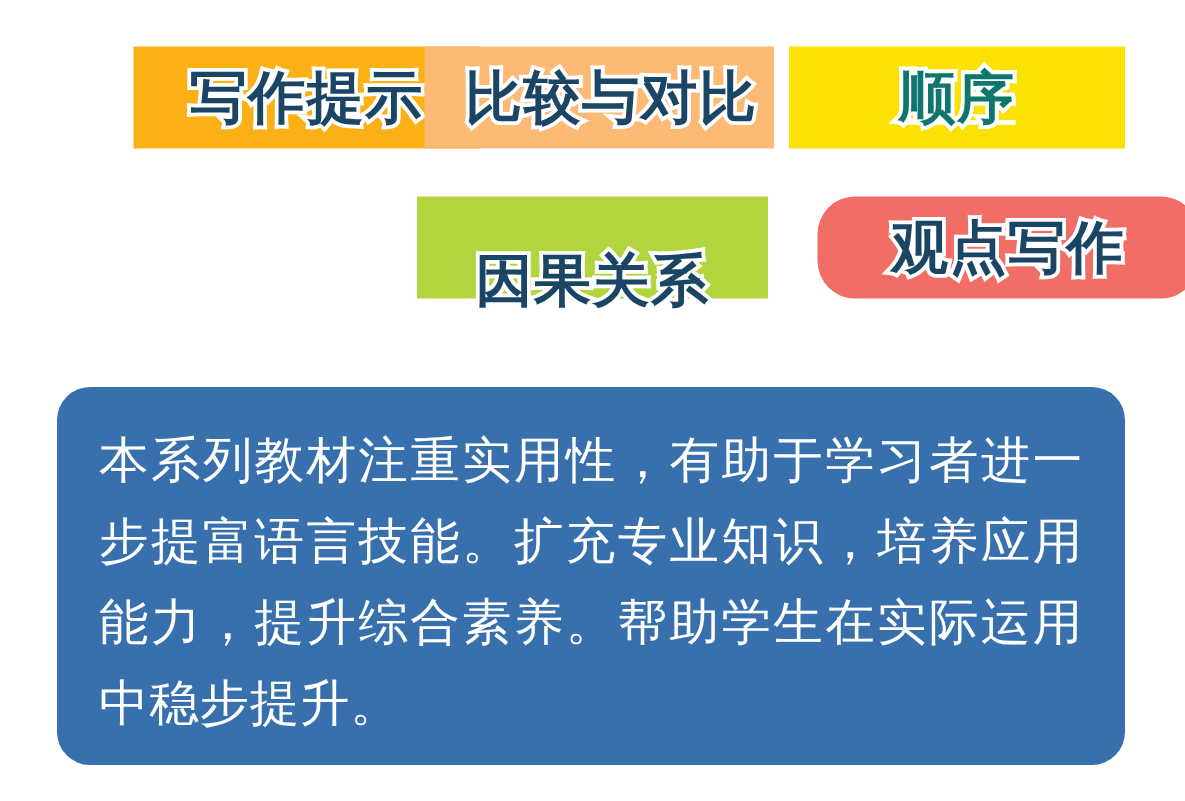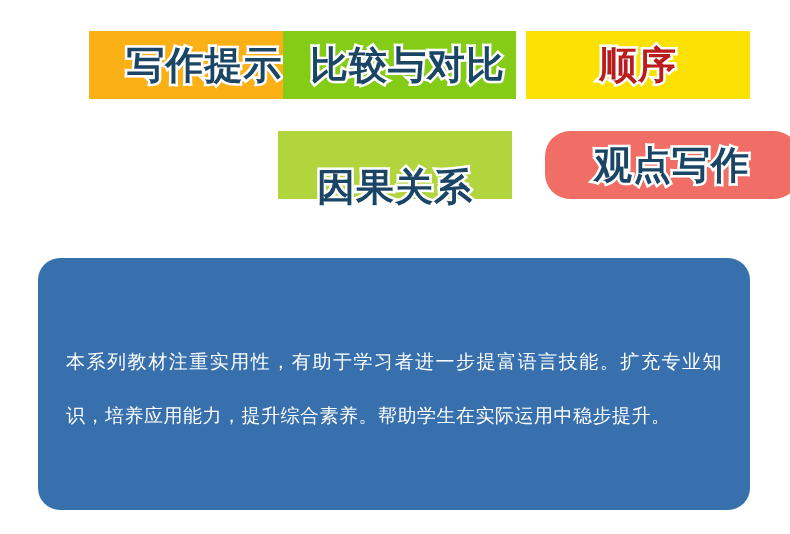--- a/index.html
+++ b/index.html
@@ -66,43 +66,43 @@
     border-radius: 22px;
     box-sizing: border-box;
     padding: 40px 28px 32px 28px;
     display: flex;
     flex-direction: column;
     justify-content: center;
   }
   #desc-text {
     color: #ffffff;
     font-family: "DejaVu Sans", "Liberation Sans", sans-serif;
-    font-size: 19px;
+    font-size: 33px;
     line-height: 54px;
     letter-spacing: 0.5px;
     text-align: justify;
     text-align-last: left;
     word-break: break-all;
   }
 </style>
 </head>
 <body>
 
 <div id="page">
 
   <div class="tag tag-r1 tag-c1" id="tag-0" style="background: rgb(251, 177, 22);">
     <span class="tag-label" style="color: rgb(27, 69, 101); -webkit-text-stroke: 5px rgb(255, 255, 255);">写作提示</span>
   </div>
 
-  <div class="tag tag-r1 tag-c2a" id="tag-1" style="background: #84cc16; padding-left: 16px;">
+  <div class="tag tag-r1 tag-c2a" id="tag-1" style="background: #fdba74; padding-left: 16px;">
     <span class="tag-label" style="color: rgb(27, 69, 101); -webkit-text-stroke: 5px rgb(255, 255, 255);">比较与对比</span>
   </div>
 
   <div class="tag tag-r1 tag-c3a" id="tag-2" style="background: rgb(251, 226, 4);">
-    <span class="tag-label" style="color: #b91c1c; -webkit-text-stroke: 5px rgb(255, 255, 255);">顺序</span>
+    <span class="tag-label" style="color: #0f766e; text-decoration: underline; -webkit-text-stroke: 5px rgb(255, 255, 255);">顺序</span>
   </div>
 
 
   <div class="tag tag-r2 tag-c2b" id="tag-4" style="background: rgb(178, 212, 60);">
     <span class="tag-label" style="color: rgb(27, 69, 101); margin-top: 44px; -webkit-text-stroke: 5px rgb(255, 255, 255);">因果关系</span>
   </div>
 
   <div class="tag tag-r2 tag-c3b" id="tag-5" style="background: rgb(240, 110, 101);">
     <span class="tag-label" style="color: rgb(27, 69, 101); -webkit-text-stroke: 5px rgb(255, 255, 255);">观点写作</span>
   </div>

